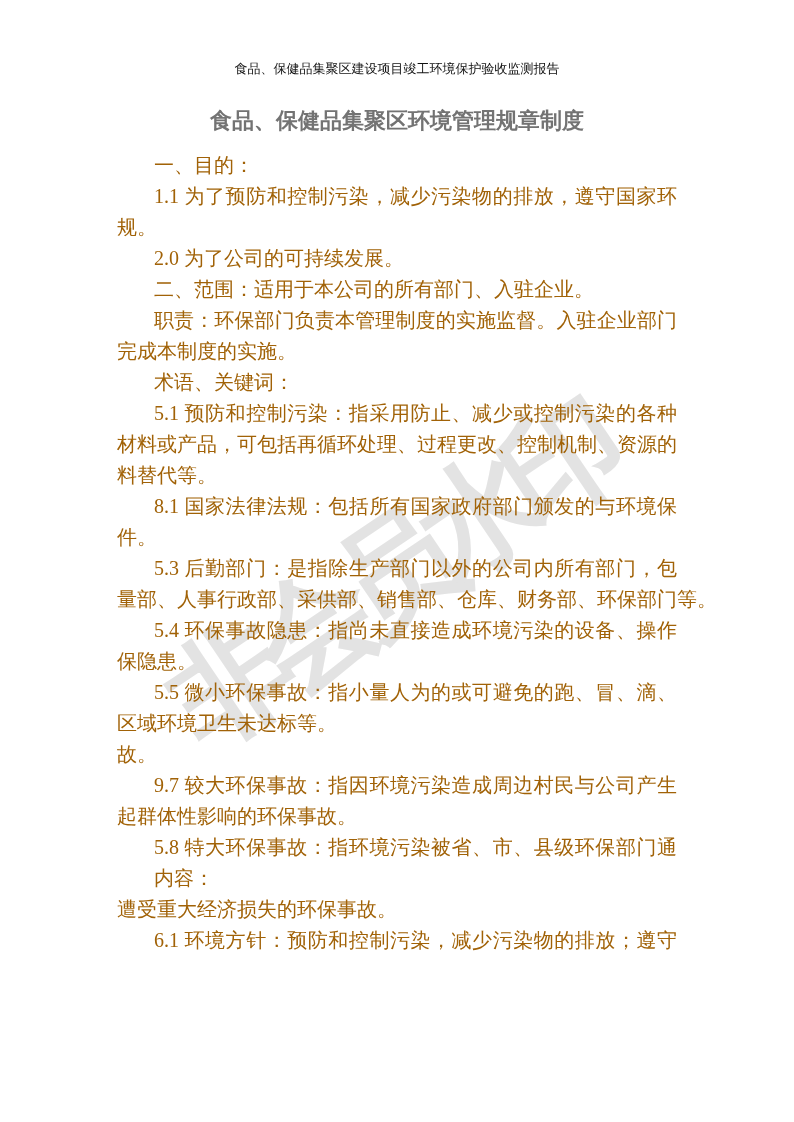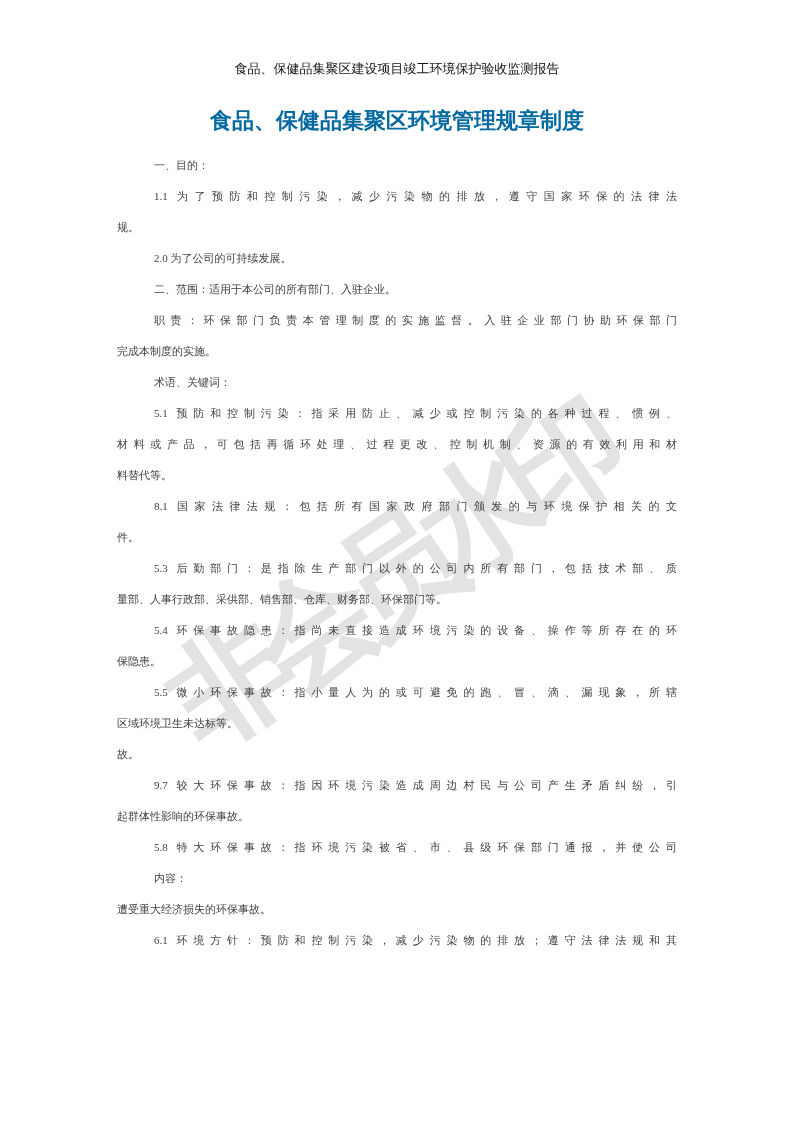--- a/index.html
+++ b/index.html
@@ -29,37 +29,37 @@
   }
   .doc-title {
     position: absolute;
     top: 104px;
     left: 0;
     right: 0;
     text-align: center;
     font-size: 22px;
     font-weight: bold;
     line-height: 34px;
-    color: #0369a1;
+    color: #737373;
   }
   .content {
     position: absolute;
     top: 150px;
     left: 117px;
     width: 560px;
     z-index: 1;
   }
   .line {
     box-sizing: border-box;
     width: 560px;
     height: 31px;
     line-height: 31px;
-    font-size: 11px;
+    font-size: 20px;
     white-space: nowrap;
-    color: #404040;
+    color: #a16207;
   }
   .line.indent {
     padding-left: 37px;
   }
   .line.fill {
     white-space: normal;
     text-align: justify;
     text-align-last: justify;
     overflow: hidden;
   }

